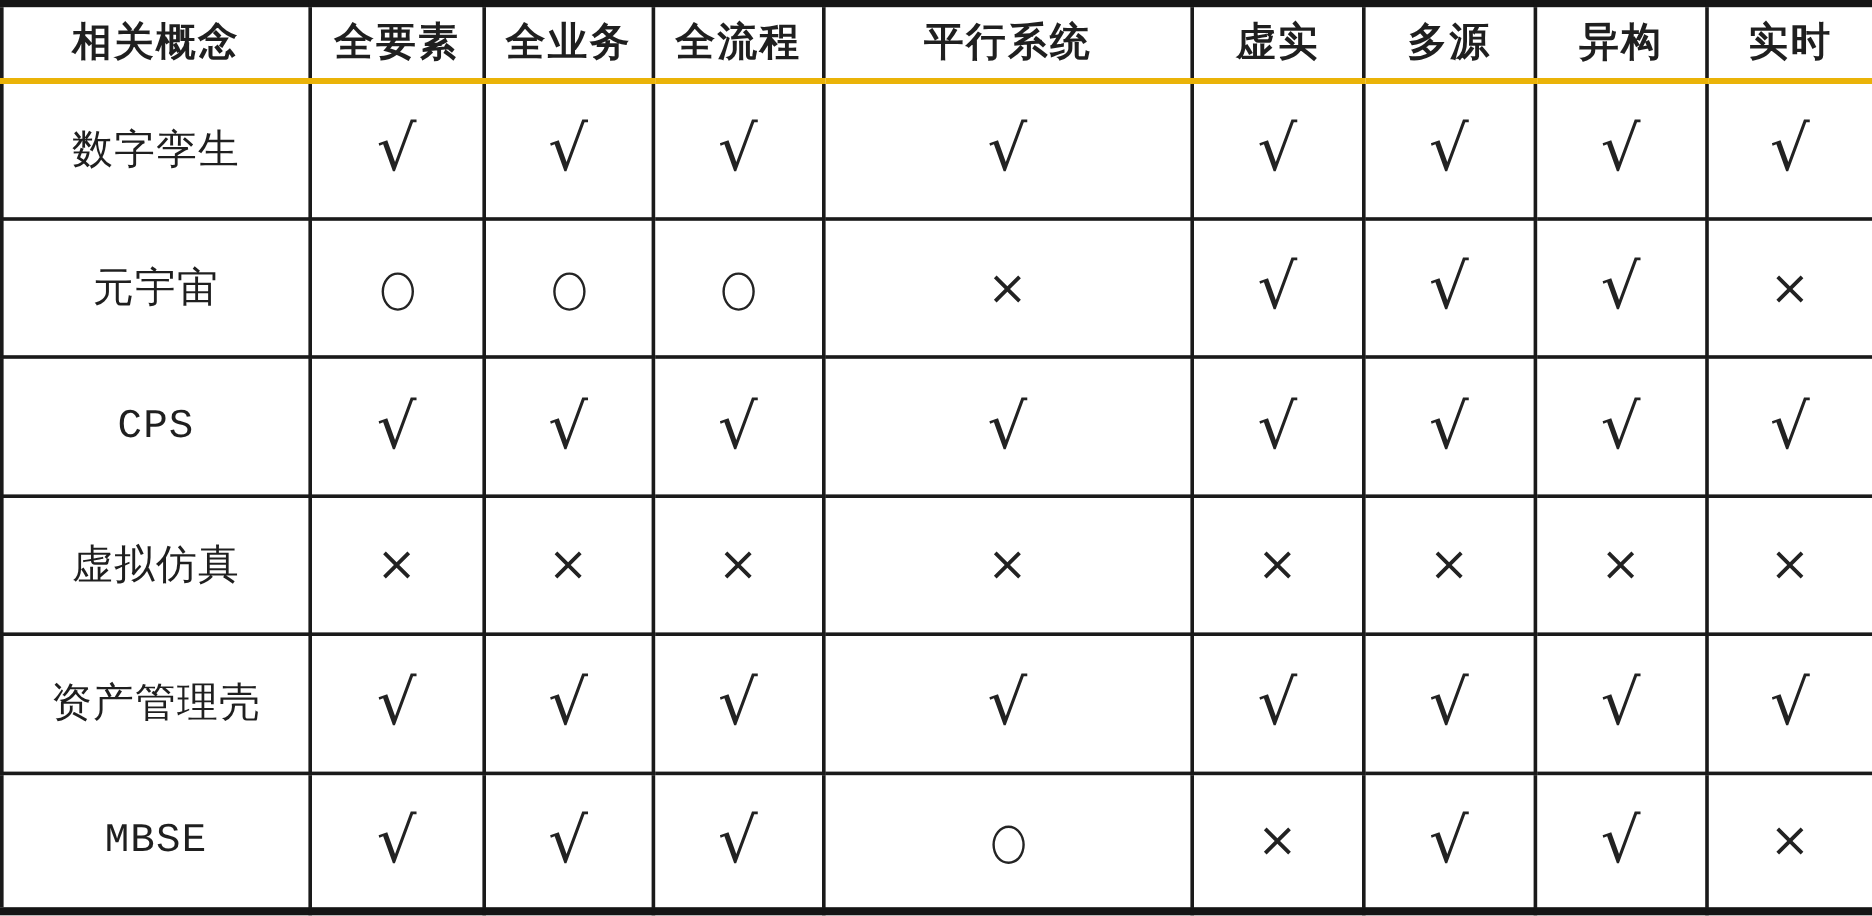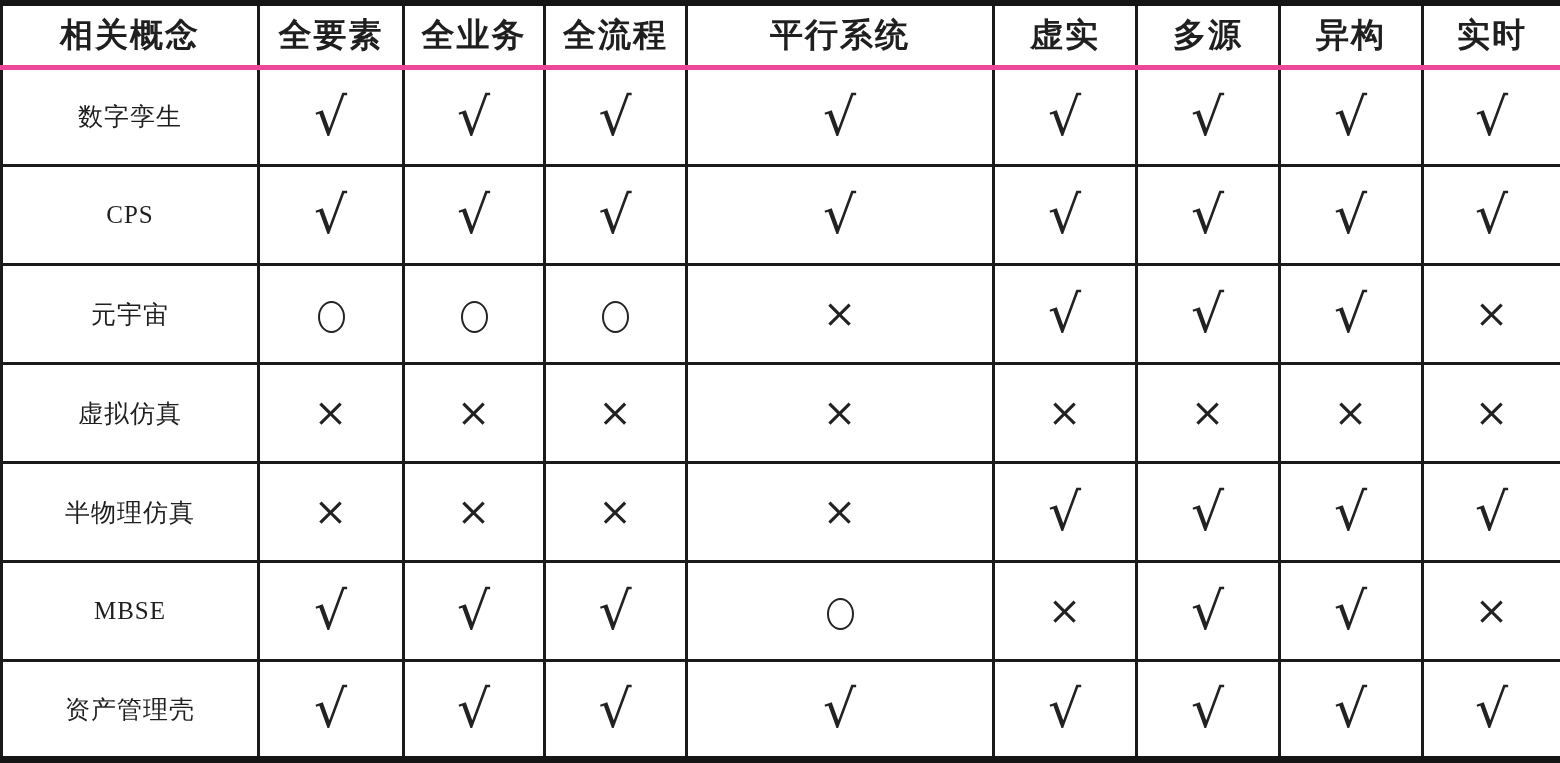--- a/index.html
+++ b/index.html
@@ -28,37 +28,37 @@
     text-align: center;
     vertical-align: middle;
     padding: 0;
     color: #1f1f1f;
     overflow: hidden;
   }
   thead tr {
     height: 64px;
   }
   thead th {
-    border-bottom: 5px solid #ec4899;
+    border-bottom: 5px solid #eab308;
     font-family: "DejaVu Sans", "Liberation Sans", sans-serif;
     font-weight: 700;
     font-size: 33px;
     letter-spacing: 2px;
   }
   tbody tr {
     height: 68px;
   }
   tbody td {
     font-family: "DejaVu Serif", "Liberation Serif", serif;
     font-size: 33px;
     letter-spacing: 1px;
   }
   td.label-cell {
-    font-family: Liberation Serif, serif;
-    font-size: 25px;
+    font-family: Liberation Mono, monospace;
+    font-size: 34px;
     text-align: center;
   }
   .sym {
     color: #222222;
     line-height: 1;
   }
   .sym-check {
     font-family: "DejaVu Serif", "Liberation Serif", serif;
     font-size: 52px;
     font-weight: 400;
@@ -111,79 +111,68 @@
         <td><span class="sym sym-check">√</span></td>
         <td><span class="sym sym-check">√</span></td>
         <td><span class="sym sym-check">√</span></td>
         <td><span class="sym sym-check">√</span></td>
         <td><span class="sym sym-check">√</span></td>
         <td><span class="sym sym-check">√</span></td>
         <td><span class="sym sym-check">√</span></td>
         <td><span class="sym sym-check">√</span></td>
       </tr>
       <tr>
+        <td class="label-cell">元宇宙</td>
+        <td><span class="sym sym-circle"></span></td>
+        <td><span class="sym sym-circle"></span></td>
+        <td><span class="sym sym-circle"></span></td>
+        <td><span class="sym sym-cross">×</span></td>
+        <td><span class="sym sym-check">√</span></td>
+        <td><span class="sym sym-check">√</span></td>
+        <td><span class="sym sym-check">√</span></td>
+        <td><span class="sym sym-cross">×</span></td>
+      </tr>
+      <tr>
         <td class="label-cell">CPS</td>
         <td><span class="sym sym-check">√</span></td>
         <td><span class="sym sym-check">√</span></td>
         <td><span class="sym sym-check">√</span></td>
         <td><span class="sym sym-check">√</span></td>
         <td><span class="sym sym-check">√</span></td>
         <td><span class="sym sym-check">√</span></td>
         <td><span class="sym sym-check">√</span></td>
         <td><span class="sym sym-check">√</span></td>
-      </tr>
-      <tr>
-        <td class="label-cell">元宇宙</td>
-        <td><span class="sym sym-circle"></span></td>
-        <td><span class="sym sym-circle"></span></td>
-        <td><span class="sym sym-circle"></span></td>
-        <td><span class="sym sym-cross">×</span></td>
-        <td><span class="sym sym-check">√</span></td>
-        <td><span class="sym sym-check">√</span></td>
-        <td><span class="sym sym-check">√</span></td>
-        <td><span class="sym sym-cross">×</span></td>
       </tr>
       <tr>
         <td class="label-cell">虚拟仿真</td>
         <td><span class="sym sym-cross">×</span></td>
         <td><span class="sym sym-cross">×</span></td>
         <td><span class="sym sym-cross">×</span></td>
         <td><span class="sym sym-cross">×</span></td>
         <td><span class="sym sym-cross">×</span></td>
         <td><span class="sym sym-cross">×</span></td>
         <td><span class="sym sym-cross">×</span></td>
         <td><span class="sym sym-cross">×</span></td>
       </tr>
       <tr>
-        <td class="label-cell">半物理仿真</td>
-        <td><span class="sym sym-cross">×</span></td>
-        <td><span class="sym sym-cross">×</span></td>
-        <td><span class="sym sym-cross">×</span></td>
-        <td><span class="sym sym-cross">×</span></td>
+        <td class="label-cell">资产管理壳</td>
+        <td><span class="sym sym-check">√</span></td>
+        <td><span class="sym sym-check">√</span></td>
+        <td><span class="sym sym-check">√</span></td>
+        <td><span class="sym sym-check">√</span></td>
         <td><span class="sym sym-check">√</span></td>
         <td><span class="sym sym-check">√</span></td>
         <td><span class="sym sym-check">√</span></td>
         <td><span class="sym sym-check">√</span></td>
       </tr>
       <tr>
         <td class="label-cell">MBSE</td>
         <td><span class="sym sym-check">√</span></td>
         <td><span class="sym sym-check">√</span></td>
         <td><span class="sym sym-check">√</span></td>
         <td><span class="sym sym-circle"></span></td>
         <td><span class="sym sym-cross">×</span></td>
         <td><span class="sym sym-check">√</span></td>
         <td><span class="sym sym-check">√</span></td>
         <td><span class="sym sym-cross">×</span></td>
       </tr>
-      <tr>
-        <td class="label-cell">资产管理壳</td>
-        <td><span class="sym sym-check">√</span></td>
-        <td><span class="sym sym-check">√</span></td>
-        <td><span class="sym sym-check">√</span></td>
-        <td><span class="sym sym-check">√</span></td>
-        <td><span class="sym sym-check">√</span></td>
-        <td><span class="sym sym-check">√</span></td>
-        <td><span class="sym sym-check">√</span></td>
-        <td><span class="sym sym-check">√</span></td>
-      </tr>
     </tbody>
 </table>
 
 </body></html>

